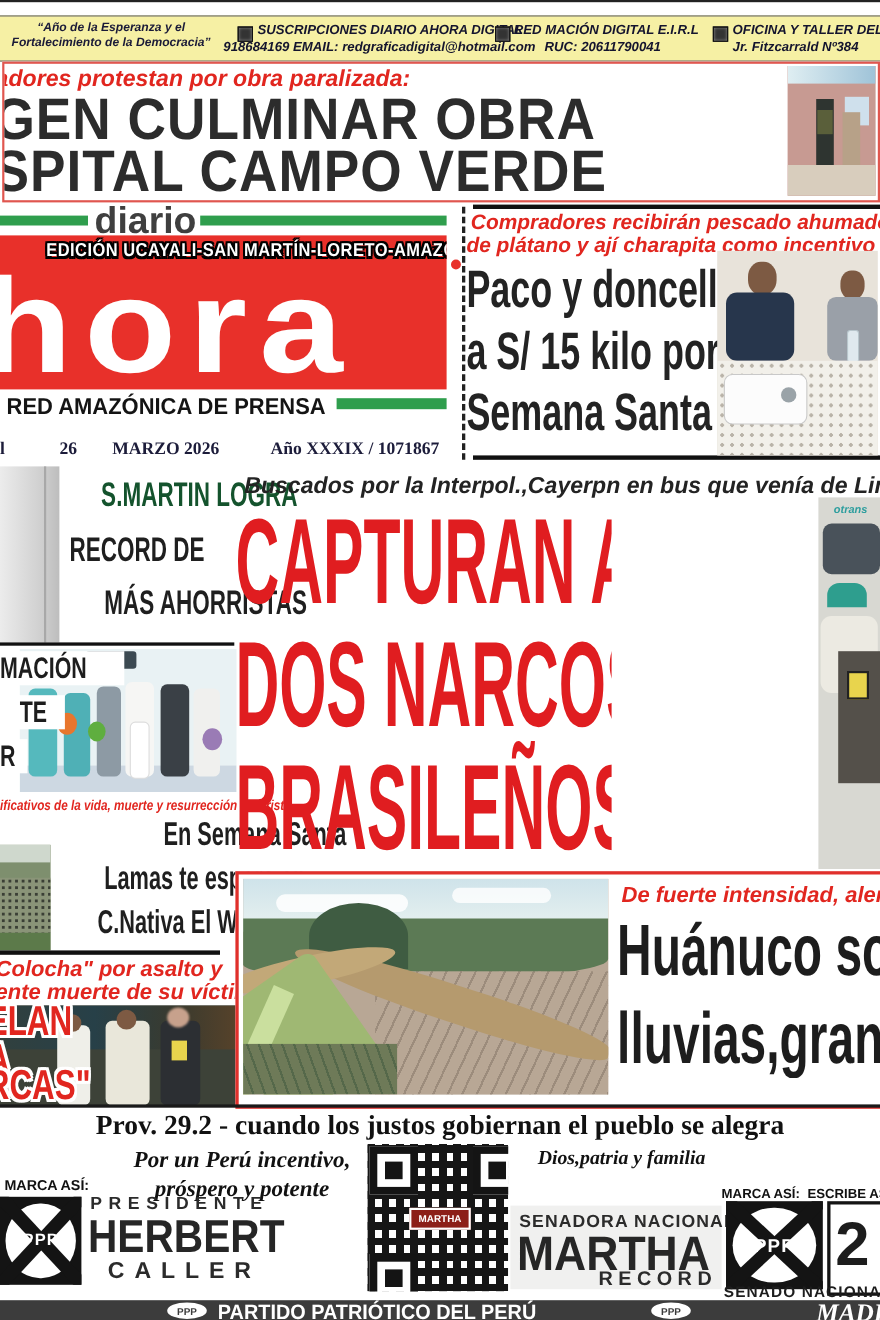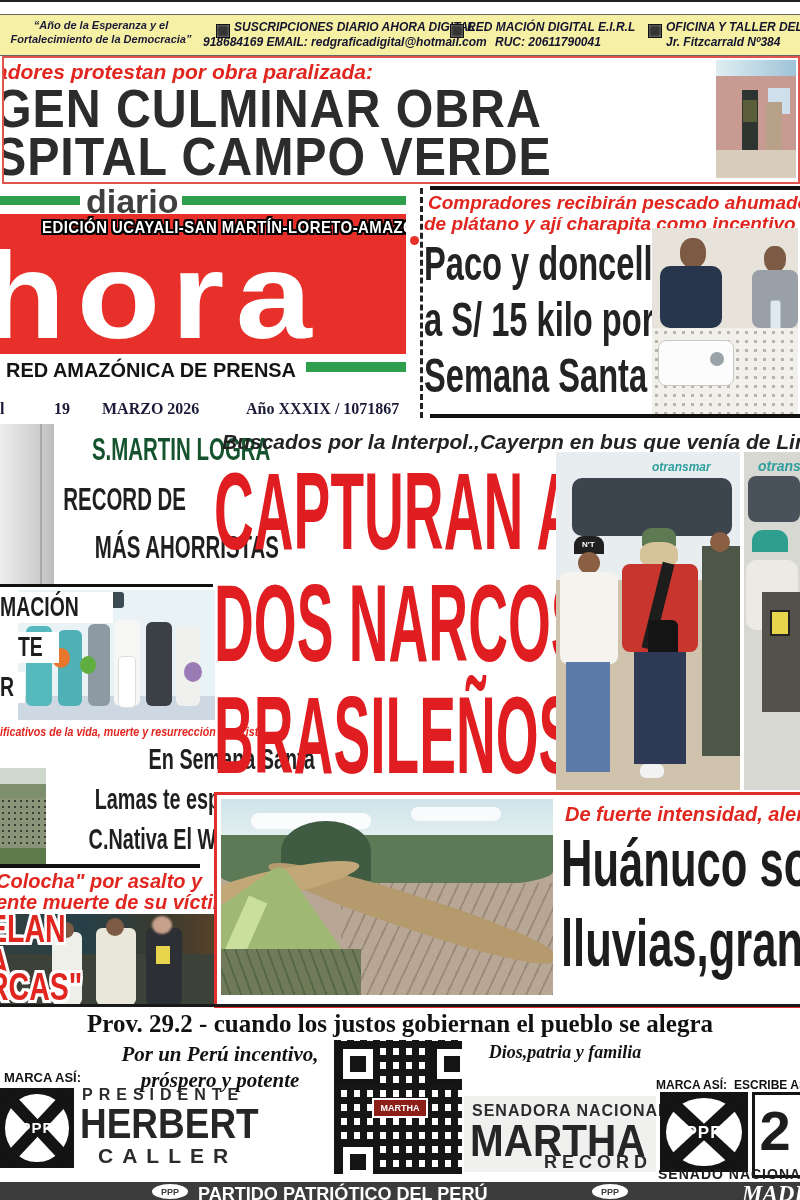--- a/index.html
+++ b/index.html
@@ -74,21 +74,21 @@
 
   <div class="a" style="left:0;top:214px;width:406px;height:140px;background:#e8302a;overflow:hidden;">
     <div class="a b9 nw o-black" style="left:42px;top:4px;font-size:17px;color:#fff;"><span class="cx" style="transform:scaleX(0.88);letter-spacing:0.5px;">EDICIÓN UCAYALI-SAN MARTÍN-LORETO-AMAZONAS</span></div>
     <div class="a b9 nw" style="left:-18px;top:12px;font-size:122px;color:#fff;"><span class="cx" style="transform:scaleX(1.12);letter-spacing:10px;">hora</span></div>
   </div>
   <div class="a" style="left:410px;top:236px;width:9px;height:9px;border-radius:50%;background:#e8302a;"></div>
   <div class="a b9 nw" style="left:6px;top:358px;font-size:21px;color:#141414;"><span class="cx" style="transform:scaleX(0.95);">RED AMAZÓNICA DE PRENSA</span></div>
   <div class="a" style="left:306px;top:362px;width:100px;height:10px;background:#2f9e4d;"></div>
 
   <div class="a serif b9 nw" style="left:0;top:400px;font-size:16px;color:#1c1c3a;">l</div>
-  <div class="a serif b9 nw" style="left:54px;top:400px;font-size:16px;color:#1c1c3a;">19</div>
+  <div class="a serif b9 nw" style="left:54px;top:400px;font-size:16px;color:#1c1c3a;">26</div>
   <div class="a serif b9 nw" style="left:102px;top:400px;font-size:16px;color:#1c1c3a;">MARZO 2026</div>
   <div class="a serif b9 nw" style="left:246px;top:400px;font-size:16px;color:#1c1c3a;">Año XXXIX / 1071867</div>
 
   <div class="a" style="left:430px;top:186px;width:370px;height:4px;background:#111;"></div>
   <div class="a" style="left:420px;top:188px;width:0;height:230px;border-left:3px dashed #222;"></div>
   <div class="a" style="left:430px;top:414px;width:370px;height:4px;background:#111;"></div>
   <div class="a it b9 red nw" style="left:428px;top:192px;font-size:19px;">Compradores recibirán pescado ahumado c</div>
   <div class="a it b9 red nw" style="left:424px;top:213px;font-size:19px;">de plátano y ají charapita como incentivo d</div>
   <div class="a b9 nw" style="left:424px;top:236px;font-size:48px;color:#232323;"><span class="cx" style="transform:scaleX(0.68);">Paco y doncella</span></div>
   <div class="a b9 nw" style="left:424px;top:292px;font-size:48px;color:#232323;"><span class="cx" style="transform:scaleX(0.68);">a S/ 15 kilo por</span></div>
@@ -156,41 +156,22 @@
   <div class="a b9 red o-white" style="left:-12px;top:908px;font-size:38px;"><span class="cx" style="transform:scaleX(0.75);">ELAN</span></div>
   <div class="a b9 red o-white" style="left:-12px;top:942px;font-size:38px;"><span class="cx" style="transform:scaleX(0.75);">A</span></div>
   <div class="a b9 red o-white" style="left:-12px;top:966px;font-size:38px;"><span class="cx" style="transform:scaleX(0.75);">RCAS"</span></div>
 
   <div class="a it b9 nw" style="left:222px;top:430px;font-size:21px;color:#232323;">Buscados por la Interpol.,Cayerpn en bus que venía de Lima</div>
   <div class="a b9 nw" style="left:214px;top:448px;font-size:106px;color:#e01d20;"><span class="cx" style="transform:scale(0.52,1.04);">CAPTURAN A</span></div>
   <div class="a b9 nw" style="left:214px;top:560px;font-size:106px;color:#e01d20;"><span class="cx" style="transform:scale(0.52,1.04);">DOS NARCOS</span></div>
   <div class="a b9 nw" style="left:214px;top:672px;font-size:106px;color:#e01d20;"><span class="cx" style="transform:scale(0.52,1.04);">BRASILEÑOS</span></div>
 
   <div class="a photo" style="left:556px;top:452px;width:244px;height:338px;background:#fff;">
-    <div class="a photo" style="left:0;top:0;width:184px;height:338px;background:#cfc3ae;">
-      <div class="a" style="left:0;top:0;width:184px;height:128px;background:#e8eef0;"></div>
-      <div class="a" style="left:16px;top:26px;width:160px;height:58px;border-radius:10px;background:#3c454d;"></div>
-      <div class="a it b9 nw" style="left:96px;top:8px;font-size:12px;color:#2e9e9e;">otransmar</div>
-      <div class="a" style="left:18px;top:84px;width:30px;height:18px;border-radius:9px 9px 0 0;background:#202020;"></div>
-      <div class="a b9" style="left:26px;top:88px;font-size:8px;color:#fff;">N'T</div>
-      <div class="a" style="left:22px;top:100px;width:22px;height:22px;border-radius:50%;background:#8a5f43;"></div>
-      <div class="a" style="left:4px;top:120px;width:58px;height:92px;border-radius:8px;background:#f4f3ee;"></div>
-      <div class="a" style="left:10px;top:210px;width:44px;height:110px;background:#5c7aa8;"></div>
-      <div class="a" style="left:86px;top:76px;width:34px;height:18px;border-radius:9px 9px 0 0;background:#5d7a52;"></div>
-      <div class="a" style="left:84px;top:90px;width:38px;height:26px;border-radius:40%;background:#d6c39a;"></div>
-      <div class="a" style="left:66px;top:112px;width:76px;height:88px;border-radius:8px;background:#c8352f;"></div>
-      <div class="a" style="left:96px;top:110px;width:12px;height:88px;background:#1d1d1d;transform:rotate(14deg);"></div>
-      <div class="a" style="left:92px;top:168px;width:30px;height:40px;border-radius:6px;background:#141414;"></div>
-      <div class="a" style="left:78px;top:200px;width:52px;height:112px;background:#2e3a55;"></div>
-      <div class="a" style="left:84px;top:312px;width:24px;height:14px;border-radius:6px;background:#f2f2f2;"></div>
-      <div class="a" style="left:146px;top:94px;width:38px;height:210px;background:#4c5747;"></div>
-      <div class="a" style="left:154px;top:80px;width:20px;height:20px;border-radius:50%;background:#8a5f43;"></div>
-    </div>
     <div class="a photo" style="left:188px;top:0;width:56px;height:338px;background:#d8d8d2;">
-      <div class="a it b9 nw" style="left:14px;top:6px;font-size:14px;color:#2e9e9e;">otrans</div>
+      <div class="a it b9 nw" style="left:14px;top:6px;font-size:10px;color:#2e9e9e;">otrans</div>
       <div class="a" style="left:4px;top:24px;width:52px;height:46px;border-radius:8px;background:#49525a;"></div>
       <div class="a" style="left:8px;top:78px;width:36px;height:22px;border-radius:11px 11px 0 0;background:#2e9e8e;"></div>
       <div class="a" style="left:2px;top:108px;width:52px;height:70px;border-radius:10px;background:#eceae2;"></div>
       <div class="a" style="left:18px;top:140px;width:38px;height:120px;background:#54504a;"></div>
       <div class="a" style="left:26px;top:158px;width:16px;height:22px;background:#e8d44d;border:2px solid #222;"></div>
     </div>
   </div>
 
   <div class="a" style="left:214px;top:792px;width:584px;height:210px;border:3px solid #e0302c;background:#fff;overflow:hidden;">
     <div class="a photo" style="left:4px;top:4px;width:332px;height:196px;background:#b8a795;">

